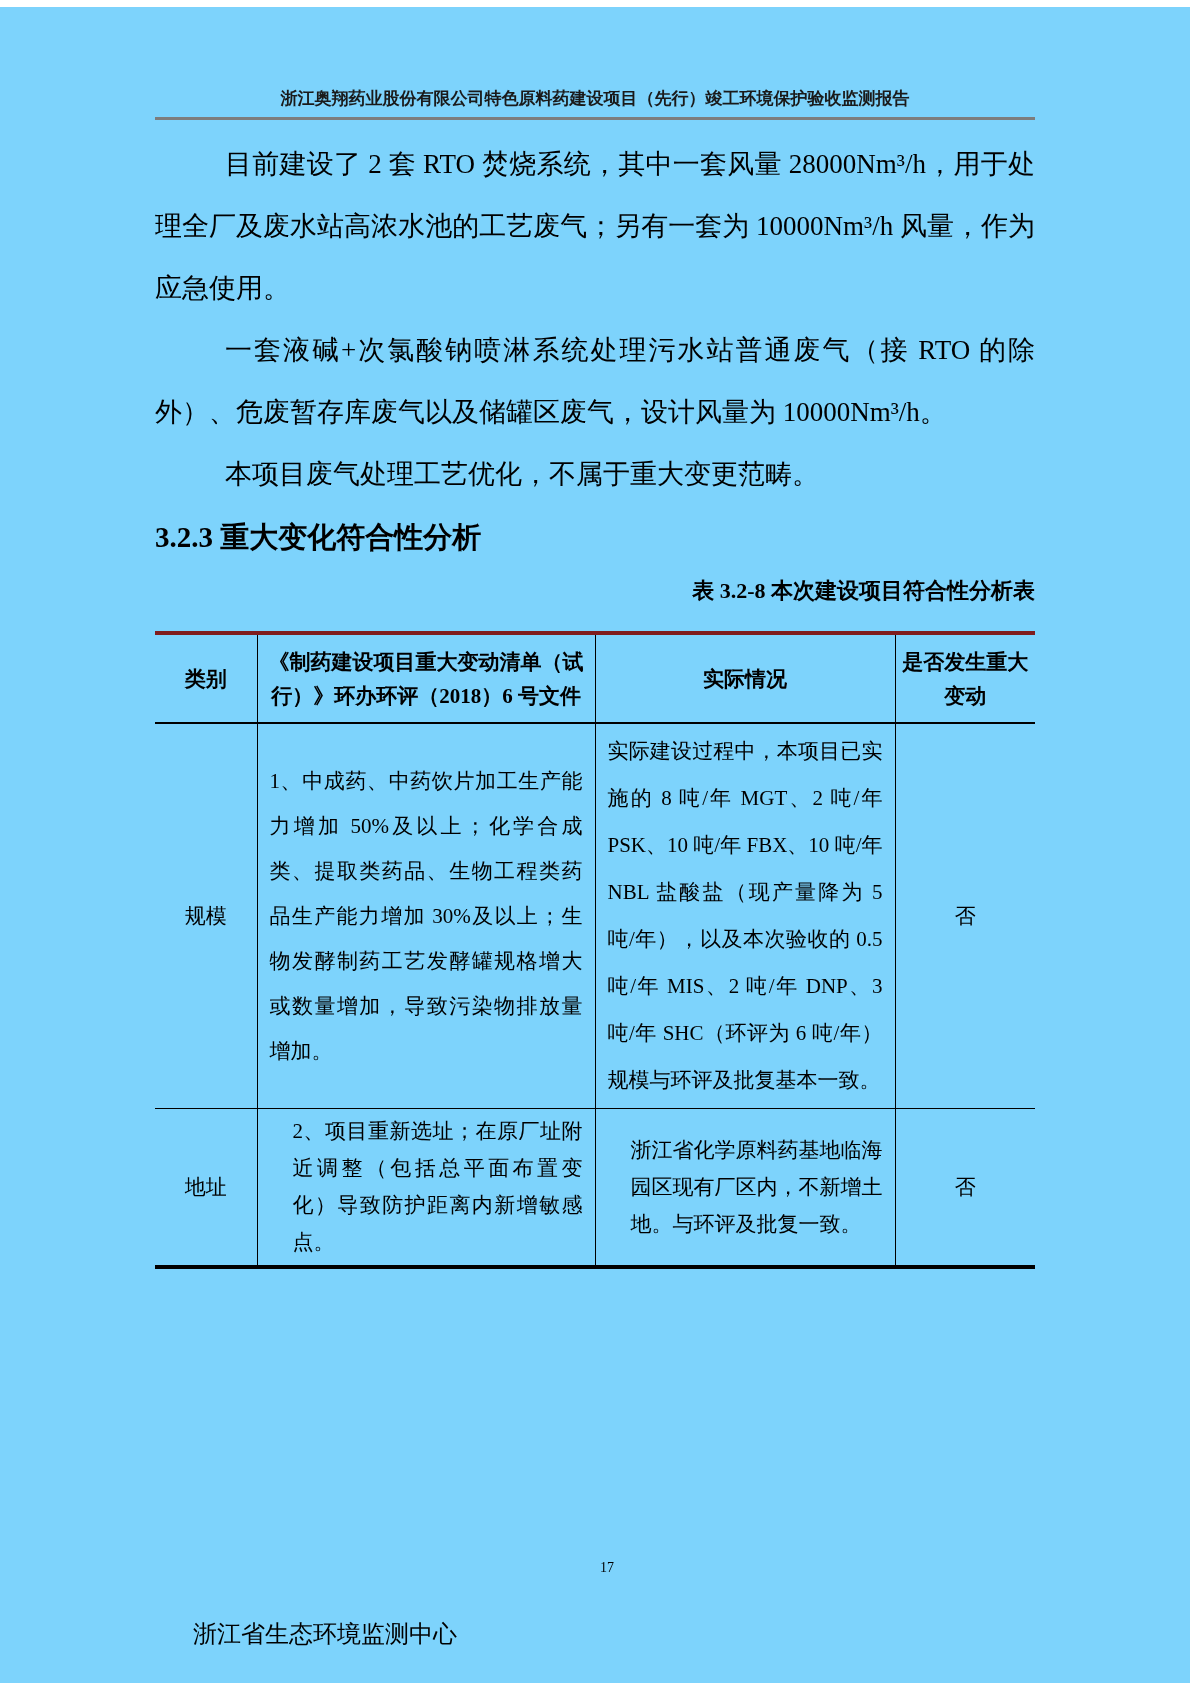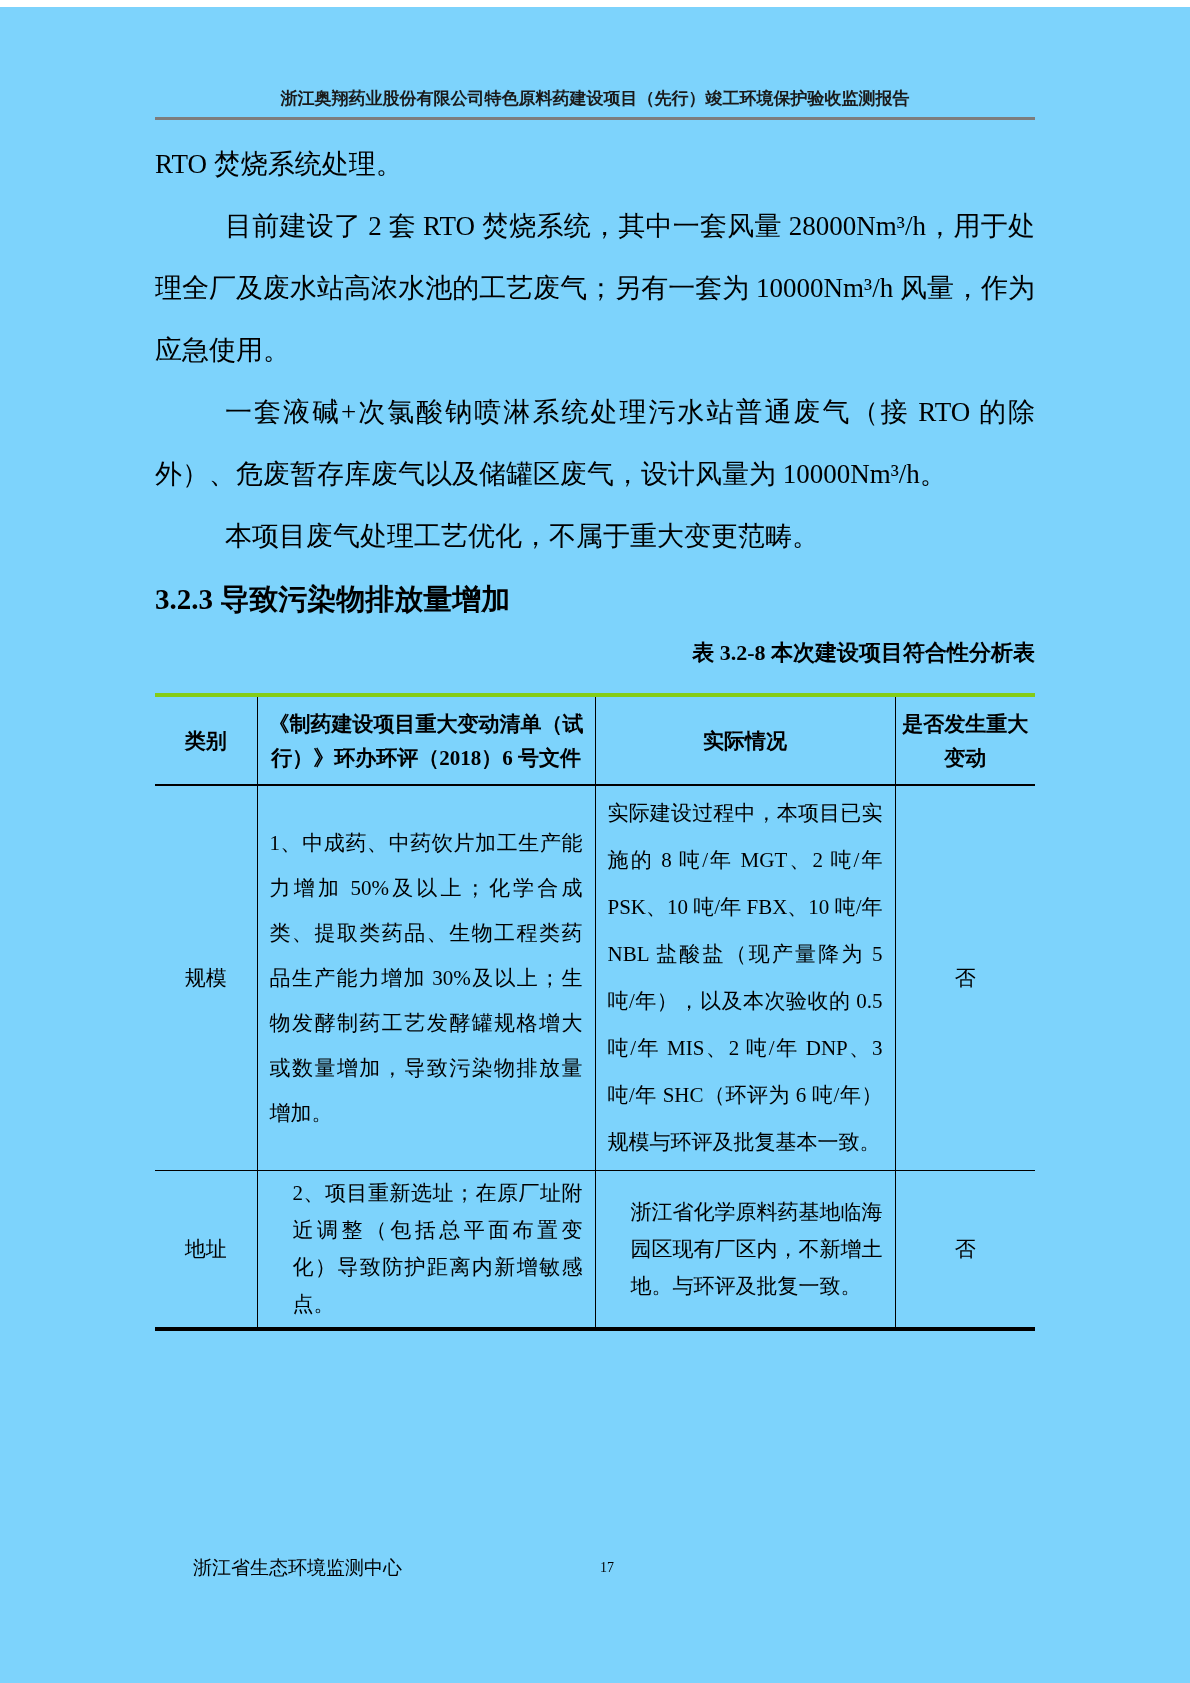--- a/index.html
+++ b/index.html
@@ -30,21 +30,21 @@
   h2.section {
     margin:10px 0 0 0; font-size:29px; line-height:44px; font-weight:bold;
   }
   p.caption {
     margin:16px 0 0 0; font-size:22px; line-height:32px;
     font-weight:bold; text-align:right;
   }
   table.compliance {
     margin-top:24px; width:880px; border-collapse:collapse;
     font-size:21px; table-layout:fixed;
-    border-top:4px solid #84cc16; border-bottom:4px solid #000;
+    border-top:4px solid #7f1d1d; border-bottom:4px solid #000;
   }
   table.compliance col.c1 { width:102px; }
   table.compliance col.c2 { width:338px; }
   table.compliance col.c3 { width:300px; }
   table.compliance col.c4 { width:140px; }
   table.compliance th, table.compliance td {
     vertical-align:middle; padding:4px 12px;
   }
   table.compliance th + th, table.compliance td + td { border-left:1px solid #000; }
   table.compliance thead tr { height:90px; }
@@ -56,42 +56,41 @@
   table.compliance tbody tr.row-site  { height:112px; }
   td.cell-center { text-align:center; }
   td.cell-text {
     text-align:justify; text-justify:inter-ideograph; overflow-wrap:break-word;
   }
   tr.row-scale td.checklist { line-height:45px; }
   tr.row-scale td.actual    { line-height:47px;font-family:Liberation Serif, serif; }
   tr.row-site  td.cell-text { line-height:37px;padding-left:35px; }
   
   .footer-org {
-    position:absolute; left:193px; top:1548px;
-    font-size:19px; line-height:26px;
+    position:absolute; left:193px; top:1614px;
+    font-size:24px; line-height:26px;
   }
   .footer-page {
     position:absolute; left:600px; top:1548px;
     font-size:14px; line-height:26px;
   }
 </style>
 </head>
 <body>
 
 <div class="page">
 
   <div class="page-header">浙江奥翔药业股份有限公司特色原料药建设项目（先行）竣工环境保护验收监测报告</div>
 
   <div class="content">
-    <p class="body-par">RTO 焚烧系统处理。</p>
     <p class="body-par indent">目前建设了 2 套 RTO 焚烧系统，其中一套风量 28000Nm³/h，用于处理全厂及废水站高浓水池的工艺废气；另有一套为 10000Nm³/h 风量，作为应急使用。</p>
     <p class="body-par indent">一套液碱+次氯酸钠喷淋系统处理污水站普通废气（接 RTO 的除外）、危废暂存库废气以及储罐区废气，设计风量为 10000Nm³/h。</p>
     <p class="body-par indent">本项目废气处理工艺优化，不属于重大变更范畴。</p>
 
-    <h2 class="section">3.2.3 导致污染物排放量增加</h2>
+    <h2 class="section">3.2.3 重大变化符合性分析</h2>
 
     <p class="caption">表 3.2-8  本次建设项目符合性分析表</p>
 
     <table class="compliance">
       <colgroup>
         <col class="c1">
           <col class="c2">
           <col class="c3">
           <col class="c4">
       </colgroup>

